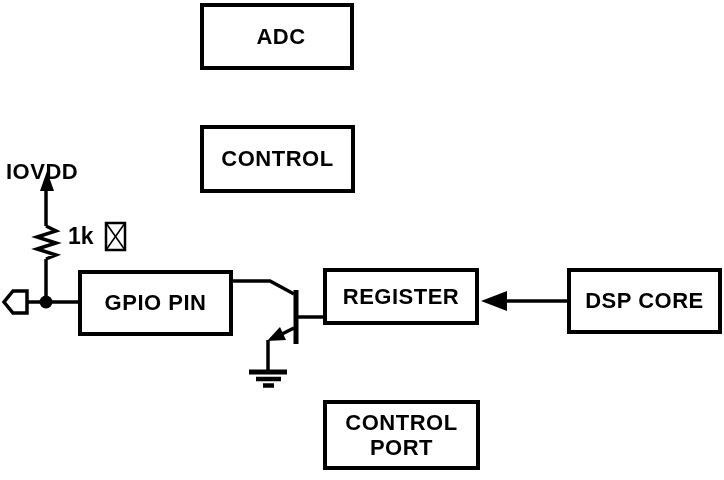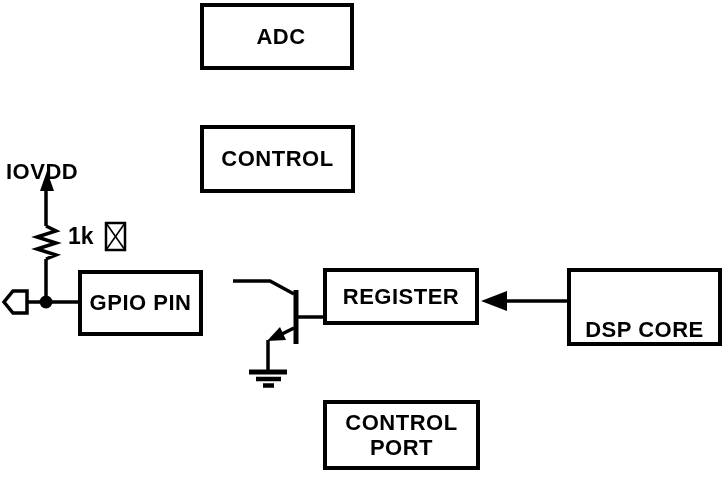--- a/index.html
+++ b/index.html
@@ -25,23 +25,23 @@
     justify-content: center;
     text-align: center;
     font-weight: bold;
     font-size: 22px;
     line-height: 1.15;
     color: #000000;
     letter-spacing: 0.5px;
   }
   #block-adc          { left: 200px; top: 3px;   width: 154px; height: 67px; padding-left: 8px; }
   #block-debounce     { left: 200px; top: 125px; width: 155px; height: 68px; }
-  #block-gpio-pin     { left: 78px;  top: 270px; width: 125px; height: 66px; }
+  #block-gpio-pin     { left: 78px;  top: 270px; width: 155px; height: 66px; }
   #block-register     { left: 323px; top: 268px; width: 156px; height: 57px; }
-  #block-dsp-core     { left: 567px; top: 268px; width: 155px; height: 78px; align-items: flex-end; }
+  #block-dsp-core     { left: 567px; top: 268px; width: 155px; height: 66px; }
   #block-control-port { left: 323px; top: 400px; width: 157px; height: 70px; padding: 0 10px; }
 
   .floating-label {
     position: absolute;
     font-weight: bold;
     color: #000000;
     white-space: nowrap;
   }
   #label-iovdd { left: 6px; top: 138px; font-size: 22px; letter-spacing: 0.5px; margin-top: 21px; }
   #label-resistor-value {

